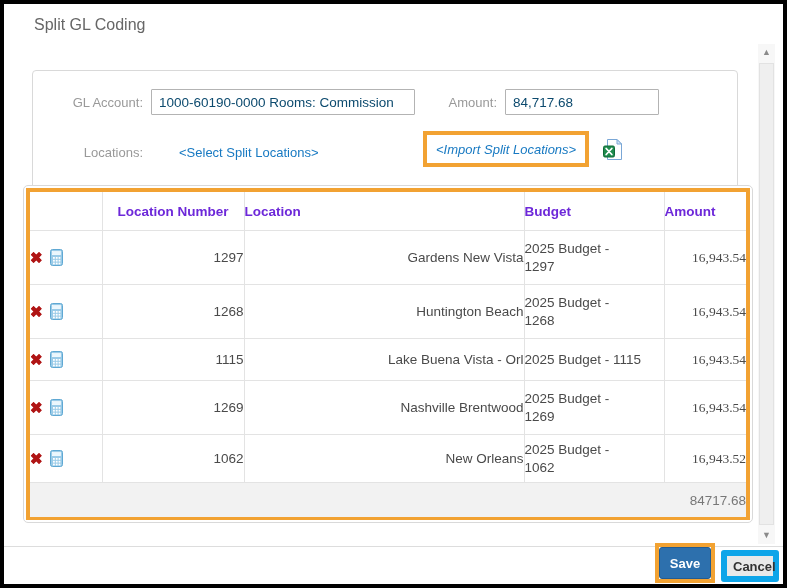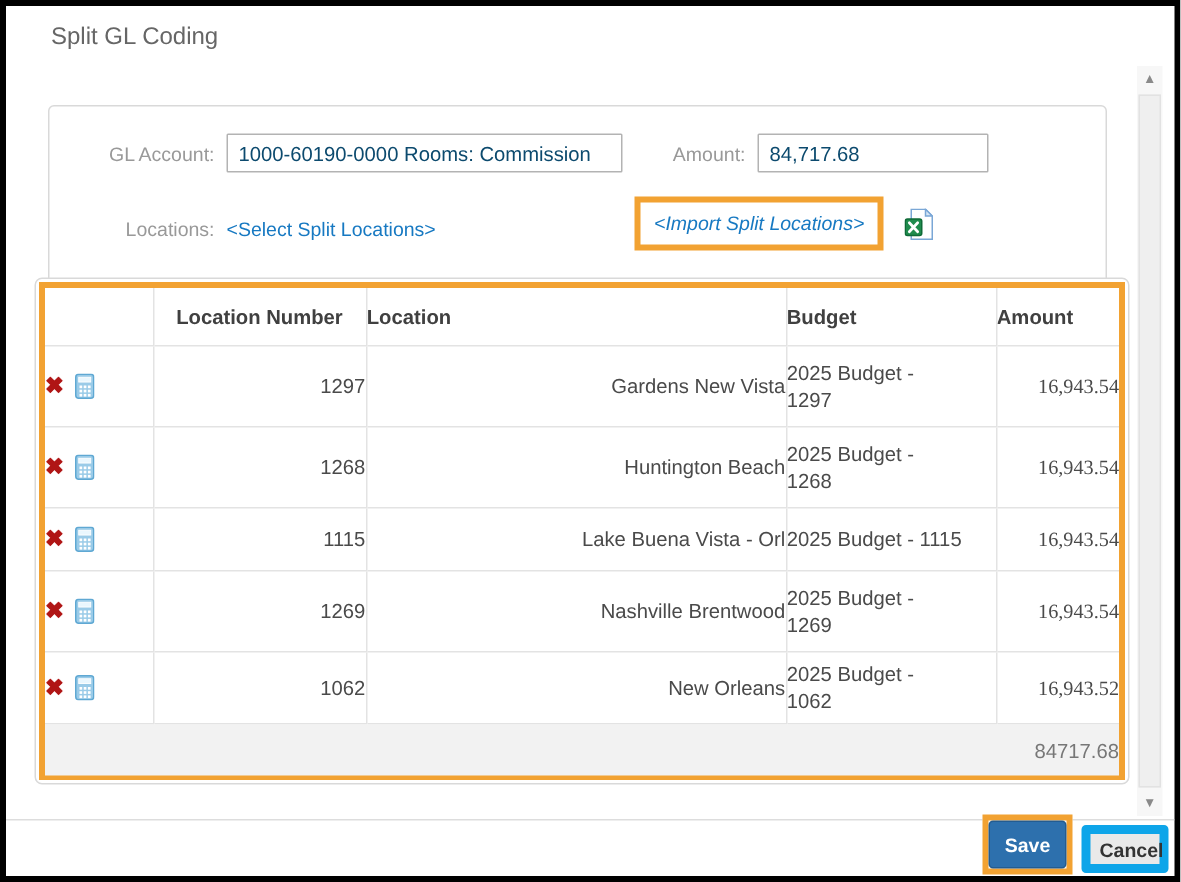--- a/index.html
+++ b/index.html
@@ -3,38 +3,38 @@
 <meta charset="utf-8">
 <style>
   html,body{margin:0;padding:0;background:#fff;font-family:"Liberation Sans",sans-serif;}
   .frame{position:relative;width:787px;height:588px;box-sizing:border-box;border:4px solid #000;background:#fff;overflow:hidden;padding-left:21px;}
   .title{position:absolute;left:30px;top:12px;font-size:16px;color:#666;}
 
   
   .fields-panel{position:absolute;left:28px;top:66px;width:706px;height:127px;border:1px solid #d9d9d9;border-radius:4px;box-sizing:border-box;background:#fff;}
   .frow{position:absolute;left:0;display:flex;align-items:center;width:100%;}
   .frow1{top:18px;}
-  .frow2{top:74px;}
+  .frow2{top:74px;gap:28px;}
   .flabel{width:110px;text-align:right;color:#999;font-size:13px;flex:none;}
   .tinput{margin-left:8px;height:24px;border:1px solid #b3b3b3;border-radius:1px;font-size:13.5px;padding:0 7px;color:#0c4a6e;font-family:"Liberation Sans",sans-serif;background:#fff;}
   .gl-input{width:248px;}
   .amount-input{width:138px;margin-left:8px;}
   .amount-label{width:56px;text-align:right;color:#999;font-size:13px;margin-left:26px;flex:none;}
   a.link{color:#1779c2;font-size:13px;text-decoration:none;margin-left:8px;}
   .import-box{position:absolute;left:390px;top:60px;border:4px solid #f2a232;padding:5px 9px;background:#fff;font-style:italic;}
   .import-box a.link{margin-left:0;}
   .excel-icon{position:absolute;left:570px;top:68px;cursor:pointer;}
 
   
   .table-panel{position:absolute;left:19px;top:181px;width:730px;height:338px;border:1px solid #d9d9d9;border-radius:5px;box-sizing:border-box;padding:2px;background:#fff;}
   .orange-box-table{border:4px solid #f2a232;height:100%;box-sizing:border-box;background:#fff;}
   table.split{width:100%;height:100%;border-collapse:collapse;table-layout:fixed;font-size:13.5px;color:#4a4a4a;}
   table.split th, table.split td{border-left:1px solid #e3e3e3;border-top:1px solid #e3e3e3;padding:2px 0;overflow:hidden;}
   table.split th:first-child, table.split td:first-child{border-left:none;}
-  table.split thead th{border-top:none;font-weight:bold;color:#404040;height:34px;font-size:13.5px;background:#fff;}
+  table.split thead th{border-top:none;font-weight:bold;color:#6d28d9;height:34px;font-size:13.5px;background:#fff;}
   .th-locnum{text-align:center;}
   .th-location,.th-budget{text-align:left;padding-left:10px;}
   .th-amount{text-align:left;padding-left:11px;}
   .col-icons{padding-left:12px;}
   .icon-wrap{display:flex;align-items:center;gap:7px;padding-left:12px;}
   .col-locnum{text-align:right;padding-right:18px;}
   .col-location{text-align:right;padding-right:16px;}
   .col-budget{text-align:left;padding-left:9px;white-space:pre-line;line-height:1.3;}
   .col-amount{text-align:right;padding-right:10px;font-family:Liberation Serif, serif;}
   tr.r-tall{height:54px;} tr.r-short{height:42px;} tr.r-last{height:48px;}

